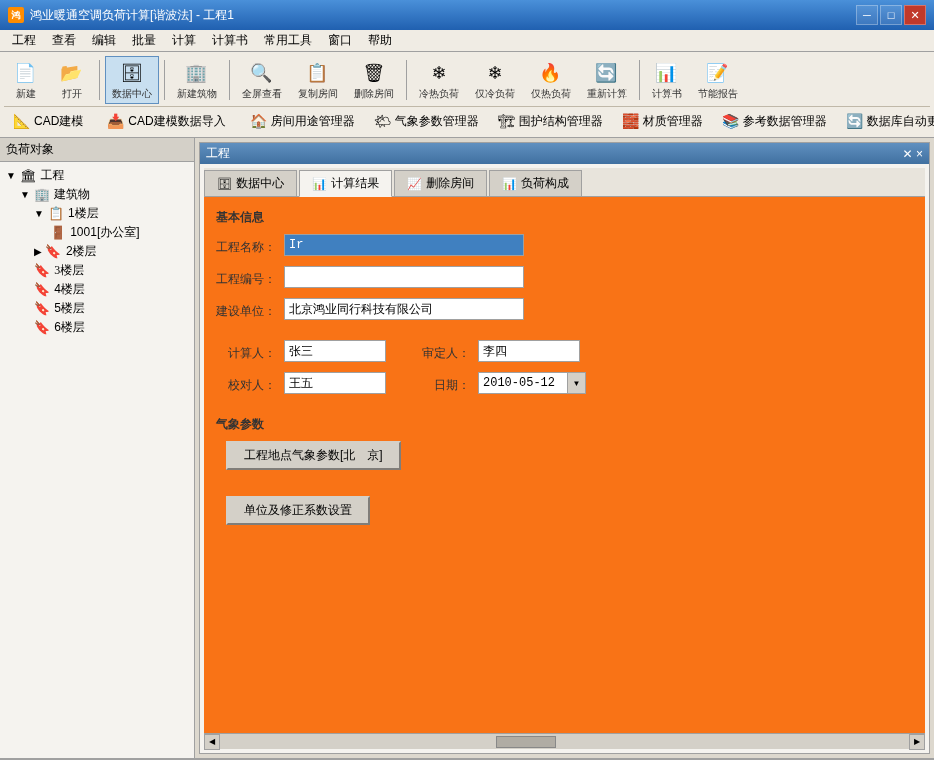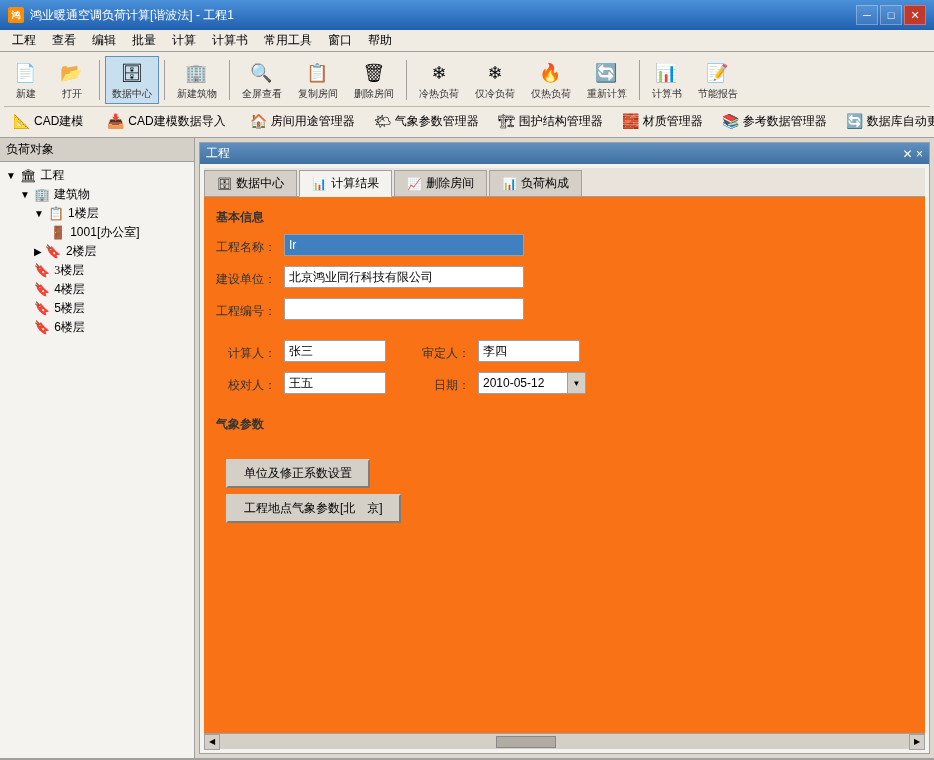--- a/index.html
+++ b/index.html
@@ -52,21 +52,21 @@
     .tab { display: flex; align-items: center; gap: 4px; padding: 4px 12px; border: 1px solid #a0a0a0; border-bottom: none; cursor: pointer; background: #d4d0c8; font-size: 12px; margin-right: 2px; margin-top: 2px; }
     .tab.active { background: #f5f3ef; border-bottom: 1px solid #f5f3ef; margin-bottom: -1px; z-index: 1; }
 
     
     .content-area { flex: 1; padding: 12px; background: #f97316; overflow: auto; }
     
     
     .section-title { font-size: 12px; font-weight: bold; margin-bottom: 8px; color: #333; }
     .form-row { display: flex; align-items: flex-end; margin-bottom: 10px; gap: 8px; }
     .form-label { font-size: 12px; color: #333; white-space: nowrap; min-width: 60px; text-align: right; }
-    .form-input { border: 1px solid #a0a0a0; background: white; height: 22px; padding: 1px 4px; font-size: 12px; font-family: Liberation Sans, sans-serif; }
+    .form-input { border: 1px solid #a0a0a0; background: white; height: 22px; padding: 1px 4px; font-size: 12px; font-family: Liberation Mono, monospace; }
     .form-input.wide { width: 240px; }
     .form-input.medium { width: 102px; }
     .form-input.highlighted { background: #4080c0; color: white; }
     .weather-btn { padding: 4px 16px; border: 2px outset #d4d0c8; background: #d4d0c8; cursor: pointer; font-size: 12px; font-family: inherit; }
     .units-btn { padding: 4px 16px; border: 2px outset #d4d0c8; background: #d4d0c8; cursor: pointer; font-size: 12px; font-family: inherit; margin-top: 12px; }
 
     
     .scroll-bar-h { height: 16px; background: #d4d0c8; border-top: 1px solid #a0a0a0; display: flex; align-items: center; }
     .scroll-track { flex: 1; height: 14px; background: #d4d0c8; position: relative; }
     .scroll-thumb { width: 60px; height: 12px; background: #b0acA4; position: absolute; left: 40%; top: 1px; border: 1px solid #888; }
@@ -289,27 +289,27 @@
         <div class="content-area">
 
           <div class="section-title">基本信息</div>
 
           <div class="form-row">
             <span class="form-label">工程名称：</span>
             <input class="form-input wide highlighted" type="text" value="Ir" style="">
           </div>
 
           <div class="form-row">
+            <span class="form-label">工程编号：</span>
+            <input class="form-input wide" type="text" value="" style="">
+          </div>
+
+          <div class="form-row">
             <span class="form-label">建设单位：</span>
             <input class="form-input wide" type="text" value="北京鸿业同行科技有限公司" style="">
-          </div>
-
-          <div class="form-row">
-            <span class="form-label">工程编号：</span>
-            <input class="form-input wide" type="text" value="" style="">
           </div>
 
           <div style="height: 10px;"></div>
 
           <div class="form-row">
             <span class="form-label">计算人：</span>
             <input class="form-input medium" type="text" value="张三" style="">
             <span style="margin-left:16px;" class="form-label">审定人：</span>
             <input class="form-input medium" type="text" value="李四" style="">
           </div>
@@ -320,26 +320,26 @@
             <span style="margin-left:16px;font-family:Liberation Serif, serif;" class="form-label">日期：</span>
             <div class="date-input-wrap">
               <input class="form-input" type="text" style="width: 90px;" value="2010-05-12">
               <div class="date-dropdown">▼</div>
             </div>
           </div>
 
           <div style="height: 12px;"></div>
 
           <div class="section-title">气象参数</div>
+          <div style="margin-top: 6px; margin-left: 10px;">
+            <button class="weather-btn">工程地点气象参数[北　京]</button>
+          </div>
+
           <div style="margin-top: 14px; margin-left: 10px;">
             <button class="units-btn">单位及修正系数设置</button>
-          </div>
-
-          <div style="margin-top: 6px; margin-left: 10px;">
-            <button class="weather-btn">工程地点气象参数[北　京]</button>
           </div>
 
         </div>
 
         <div class="scroll-bar-h">
           <div class="scroll-arrow">◀</div>
           <div class="scroll-track">
             <div class="scroll-thumb"></div>
           </div>
           <div class="scroll-arrow">▶</div>

